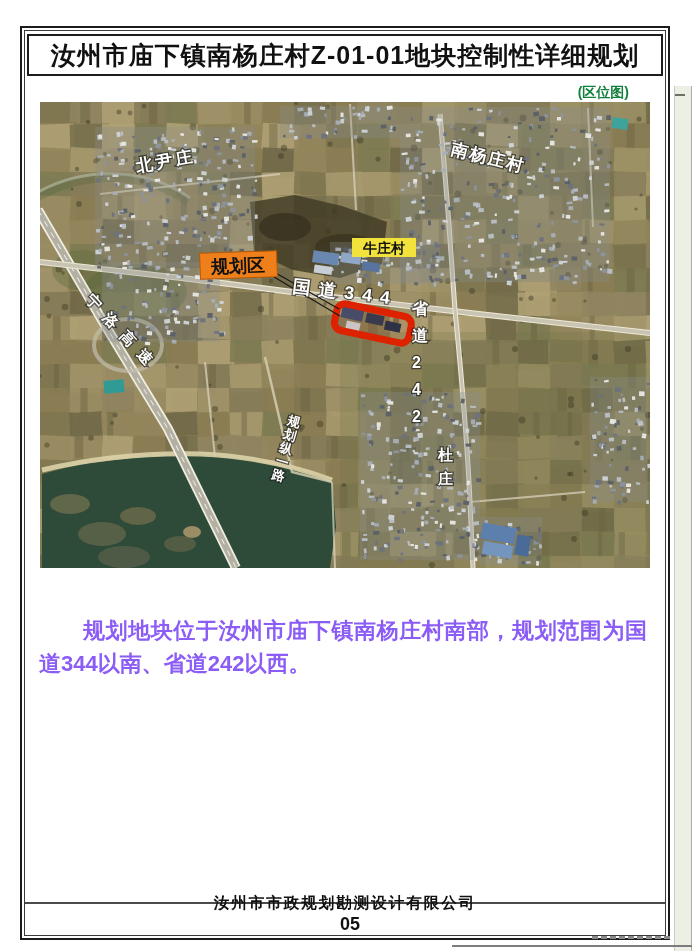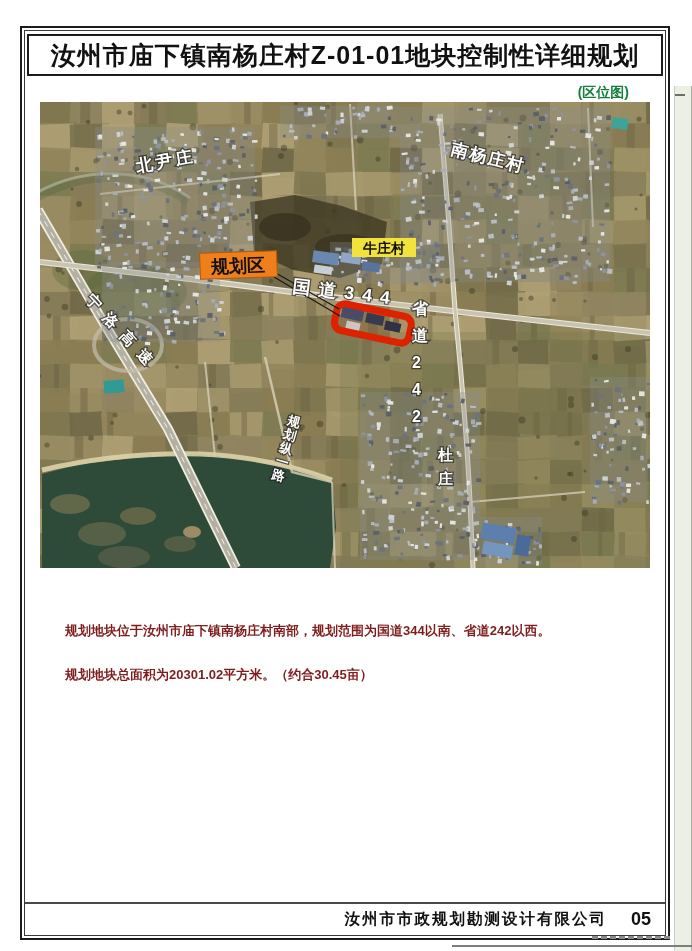--- a/index.html
+++ b/index.html
@@ -4,24 +4,24 @@
 <style>
   html,body{margin:0;padding:0;}
   body{width:692px;height:951px;background:#fdfdfd;font-family:"Liberation Sans","DejaVu Sans",sans-serif;}
   .page{position:relative;width:692px;height:951px;background:#fff;overflow:hidden;}
   .outer-frame{position:absolute;left:20px;top:26px;width:646px;height:910px;border:2px solid #1c1c1c;background:#fff;}
   .inner-frame{position:absolute;left:2px;top:2px;right:2px;bottom:2px;border:1px solid #3a3a3a;}
   .title-box{position:absolute;left:2px;top:3px;right:2px;height:38px;border:2px solid #1c1c1c;display:flex;align-items:center;justify-content:center;}
   .title-box h1{margin:0;font-size:25px;font-weight:bold;color:#111;letter-spacing:1px;white-space:nowrap;}
   .map-caption{position:absolute;top:53px;right:36px;font-size:14px;font-weight:bold;color:#15803d;}
   .map-wrap{position:absolute;left:15px;top:71px;width:610px;height:466px;background:#8d8057;}
-  .body-text{position:absolute;left:14px;right:18px;top:583px;font-size:13px;font-weight:bold;color:#7f1d1d;line-height:33px;text-align:justify;}
+  .body-text{position:absolute;left:14px;right:18px;top:583px;font-size:22px;font-weight:bold;color:#8b5cf6;line-height:33px;text-align:justify;}
   .body-text p{margin:0;text-indent:2em;}
   .body-text p + p{margin-top:11px;}
-  .footer-band{position:absolute;left:0;right:0;bottom:0;height:31px;border-top:2px solid #4a4a4a;display:flex;align-items:center;justify-content:flex-end;}
+  .footer-band{position:absolute;left:0;right:0;bottom:0;height:31px;border-top:2px solid #4a4a4a;display:flex;align-items:center;justify-content:flex-end;flex-direction:column;}
   .footer-company{font-size:15.5px;font-weight:bold;color:#111;letter-spacing:2px;}
   .footer-page{font-size:18px;font-weight:bold;color:#111;margin-left:24px;margin-right:14px;}
   .right-strip{position:absolute;left:674px;top:86px;bottom:0;width:18px;background:#ecefe3;border-left:1px solid #c9cec0;}
   .right-strip .edge{position:absolute;right:0;top:0;bottom:0;width:2px;background:#a9afa2;}
   .right-strip .tick{position:absolute;left:0;top:8px;width:10px;height:2px;background:#6a6f64;}
   .artifact-dashes{position:absolute;left:592px;top:936px;width:78px;height:0;border-top:3px dashed #8a8a8a;}
   .artifact-line{position:absolute;left:452px;top:945px;width:240px;height:2px;background:#7d7d7d;}
   svg text{font-family:"Liberation Sans","DejaVu Sans",sans-serif;}
   .mlabel{fill:#fff;font-weight:bold;stroke:rgba(25,25,25,.65);stroke-width:2.4px;paint-order:stroke;}
   .boxlabel{fill:#111;font-weight:bold;stroke:none;}
@@ -1783,21 +1783,20 @@
           <text x="45" y="198" font-size="15" letter-spacing="10" class="mlabel" transform="rotate(47 45 198)">宁洛高速</text>
           <g transform="rotate(16 247 320)">
             <text x="247" y="322" font-size="13" class="mlabel vtext"><tspan x="247" y="322">规</tspan><tspan x="247" y="336">划</tspan><tspan x="247" y="350">纵</tspan><tspan x="247" y="364">一</tspan><tspan x="247" y="378">路</tspan></text>
           </g>
           <text x="398" y="358" font-size="15" class="mlabel vtext"><tspan x="398" y="358">杜</tspan><tspan x="398" y="382">庄</tspan></text>
         </svg>
       </div>
 
       <div class="body-text">
         <p>规划地块位于汝州市庙下镇南杨庄村南部，规划范围为国道344以南、省道242以西。</p>
-        <p>规划地块总面积为20301.02平方米。（约合30.45亩）</p>
       </div>
 
       <div class="footer-band">
         <span class="footer-company">汝州市市政规划勘测设计有限公司</span>
         <span class="footer-page">05</span>
       </div>
 
     </div>
   </div>
 

